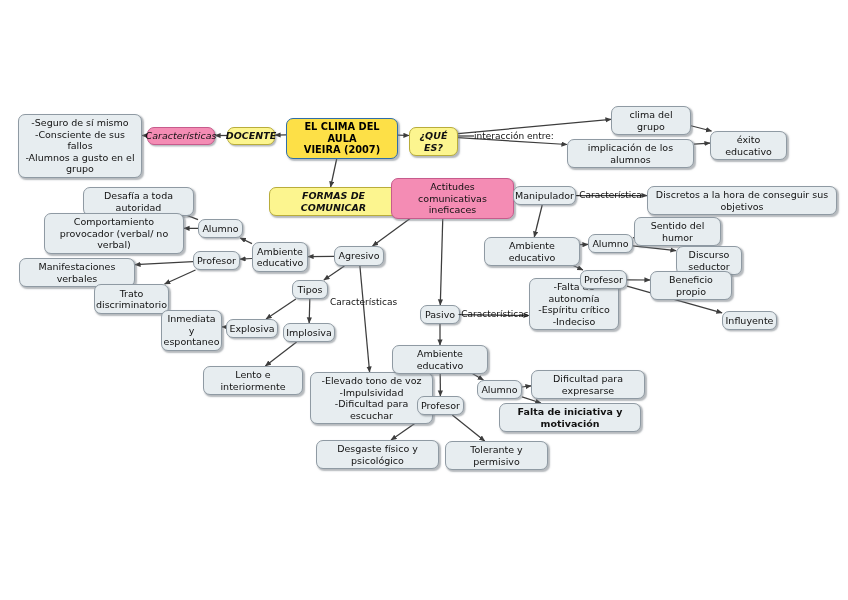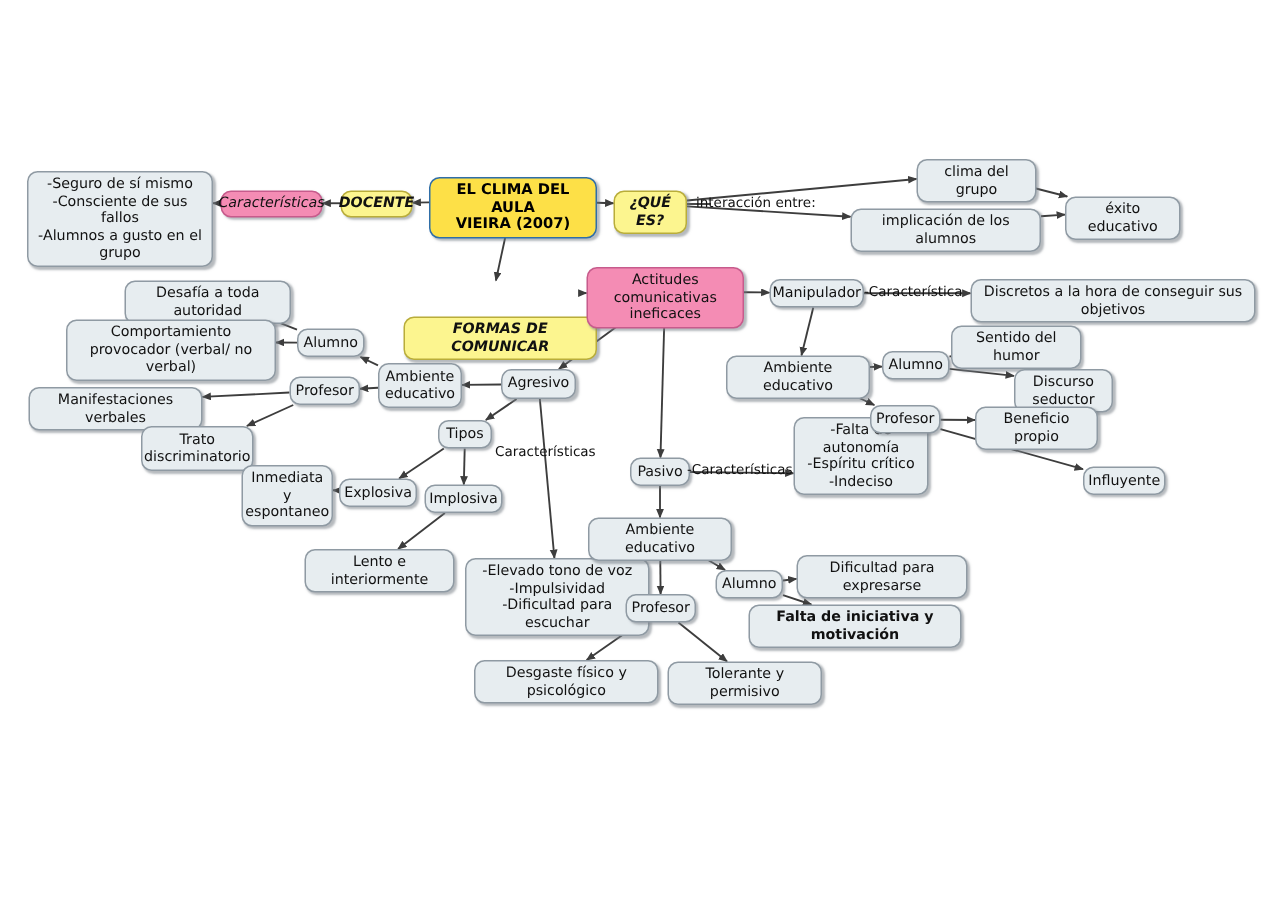--- a/index.html
+++ b/index.html
@@ -114,22 +114,22 @@
 VIEIRA (2007)</div>
     <div class="node yellow" style="left: 227px; top: 127px; width: 48px; min-height: 17px;">DOCENTE</div>
     <div class="node pink italic" style="left: 147px; top: 127px; width: 68px; min-height: 17px;">Características</div>
     <div class="node " style="left: 18px; top: 114px; width: 124px; min-height: 43px;">-Seguro de sí mismo
 -Consciente de sus fallos
 -Alumnos a gusto en el grupo</div>
     <div class="node yellow" style="left: 409px; top: 127px; width: 49px; min-height: 18px;">¿QUÉ ES?</div>
     <div class="node " style="left: 611px; top: 106px; width: 80px; min-height: 19px;">clima del grupo</div>
     <div class="node " style="left: 567px; top: 139px; width: 127px; min-height: 19px;">implicación de los alumnos</div>
     <div class="node " style="left: 710px; top: 131px; width: 77px; min-height: 19px;">éxito educativo</div>
-    <div class="node yellow" style="left: 269px; top: 187px; width: 129px; min-height: 20px; margin-top: 24px;">FORMAS DE COMUNICAR</div>
-    <div class="node pinklight" style="left: 391px; top: 178px; width: 105px; min-height: 32px;">Actitudes comunicativas
+    <div class="node yellow" style="left: 269px; top: 187px; width: 129px; min-height: 20px;">FORMAS DE COMUNICAR</div>
+    <div class="node pinklight" style="left: 391px; top: 178px; width: 123px; min-height: 32px;">Actitudes comunicativas
 ineficaces</div>
     <div class="node " style="left: 334px; top: 246px; width: 50px; min-height: 20px;">Agresivo</div>
     <div class="node " style="left: 252px; top: 242px; width: 56px; min-height: 30px;">Ambiente
 educativo</div>
     <div class="node " style="left: 198px; top: 219px; width: 45px; min-height: 19px;">Alumno</div>
     <div class="node " style="left: 193px; top: 251px; width: 47px; min-height: 19px;">Profesor</div>
     <div class="node " style="left: 83px; top: 187px; width: 111px; min-height: 19px;">Desafía a toda autoridad</div>
     <div class="node " style="left: 44px; top: 213px; width: 140px; min-height: 30px;">Comportamiento
 provocador (verbal/ no verbal)</div>
     <div class="node " style="left: 19px; top: 258px; width: 116px; min-height: 19px;">Manifestaciones verbales</div>
@@ -157,17 +157,17 @@
     <div class="node " style="left: 445px; top: 441px; width: 103px; min-height: 19px;">Tolerante y permisivo</div>
     <div class="node " style="left: 513px; top: 186px; width: 63px; min-height: 19px;">Manipulador</div>
     <div class="node " style="left: 647px; top: 186px; width: 190px; min-height: 19px;">Discretos a la hora de conseguir sus objetivos</div>
     <div class="node " style="left: 484px; top: 237px; width: 96px; min-height: 19px;">Ambiente educativo</div>
     <div class="node " style="left: 588px; top: 234px; width: 45px; min-height: 19px;">Alumno</div>
     <div class="node " style="left: 580px; top: 270px; width: 47px; min-height: 19px;">Profesor</div>
     <div class="node " style="left: 634px; top: 217px; width: 87px; min-height: 19px;">Sentido del humor</div>
     <div class="node " style="left: 676px; top: 246px; width: 66px; min-height: 19px;">Discurso seductor</div>
     <div class="node " style="left: 650px; top: 271px; width: 82px; min-height: 19px;">Beneficio propio</div>
     <div class="node " style="left: 722px; top: 311px; width: 55px; min-height: 19px;">Influyente</div>
-    <div class="elabel" style="left: 464px; top: 131px; text-align: center;">interacción entre:</div>
+    <div class="elabel" style="left: 474px; top: 131px; text-align: center;">interacción entre:</div>
     <div class="elabel" style="left: 330px; top: 297px;">Características</div>
     <div class="elabel" style="left: 458px; top: 309px;">-Características</div>
     <div class="elabel" style="left: 576px; top: 190px;">-Característica</div>
   </div>
 
 </body></html>

